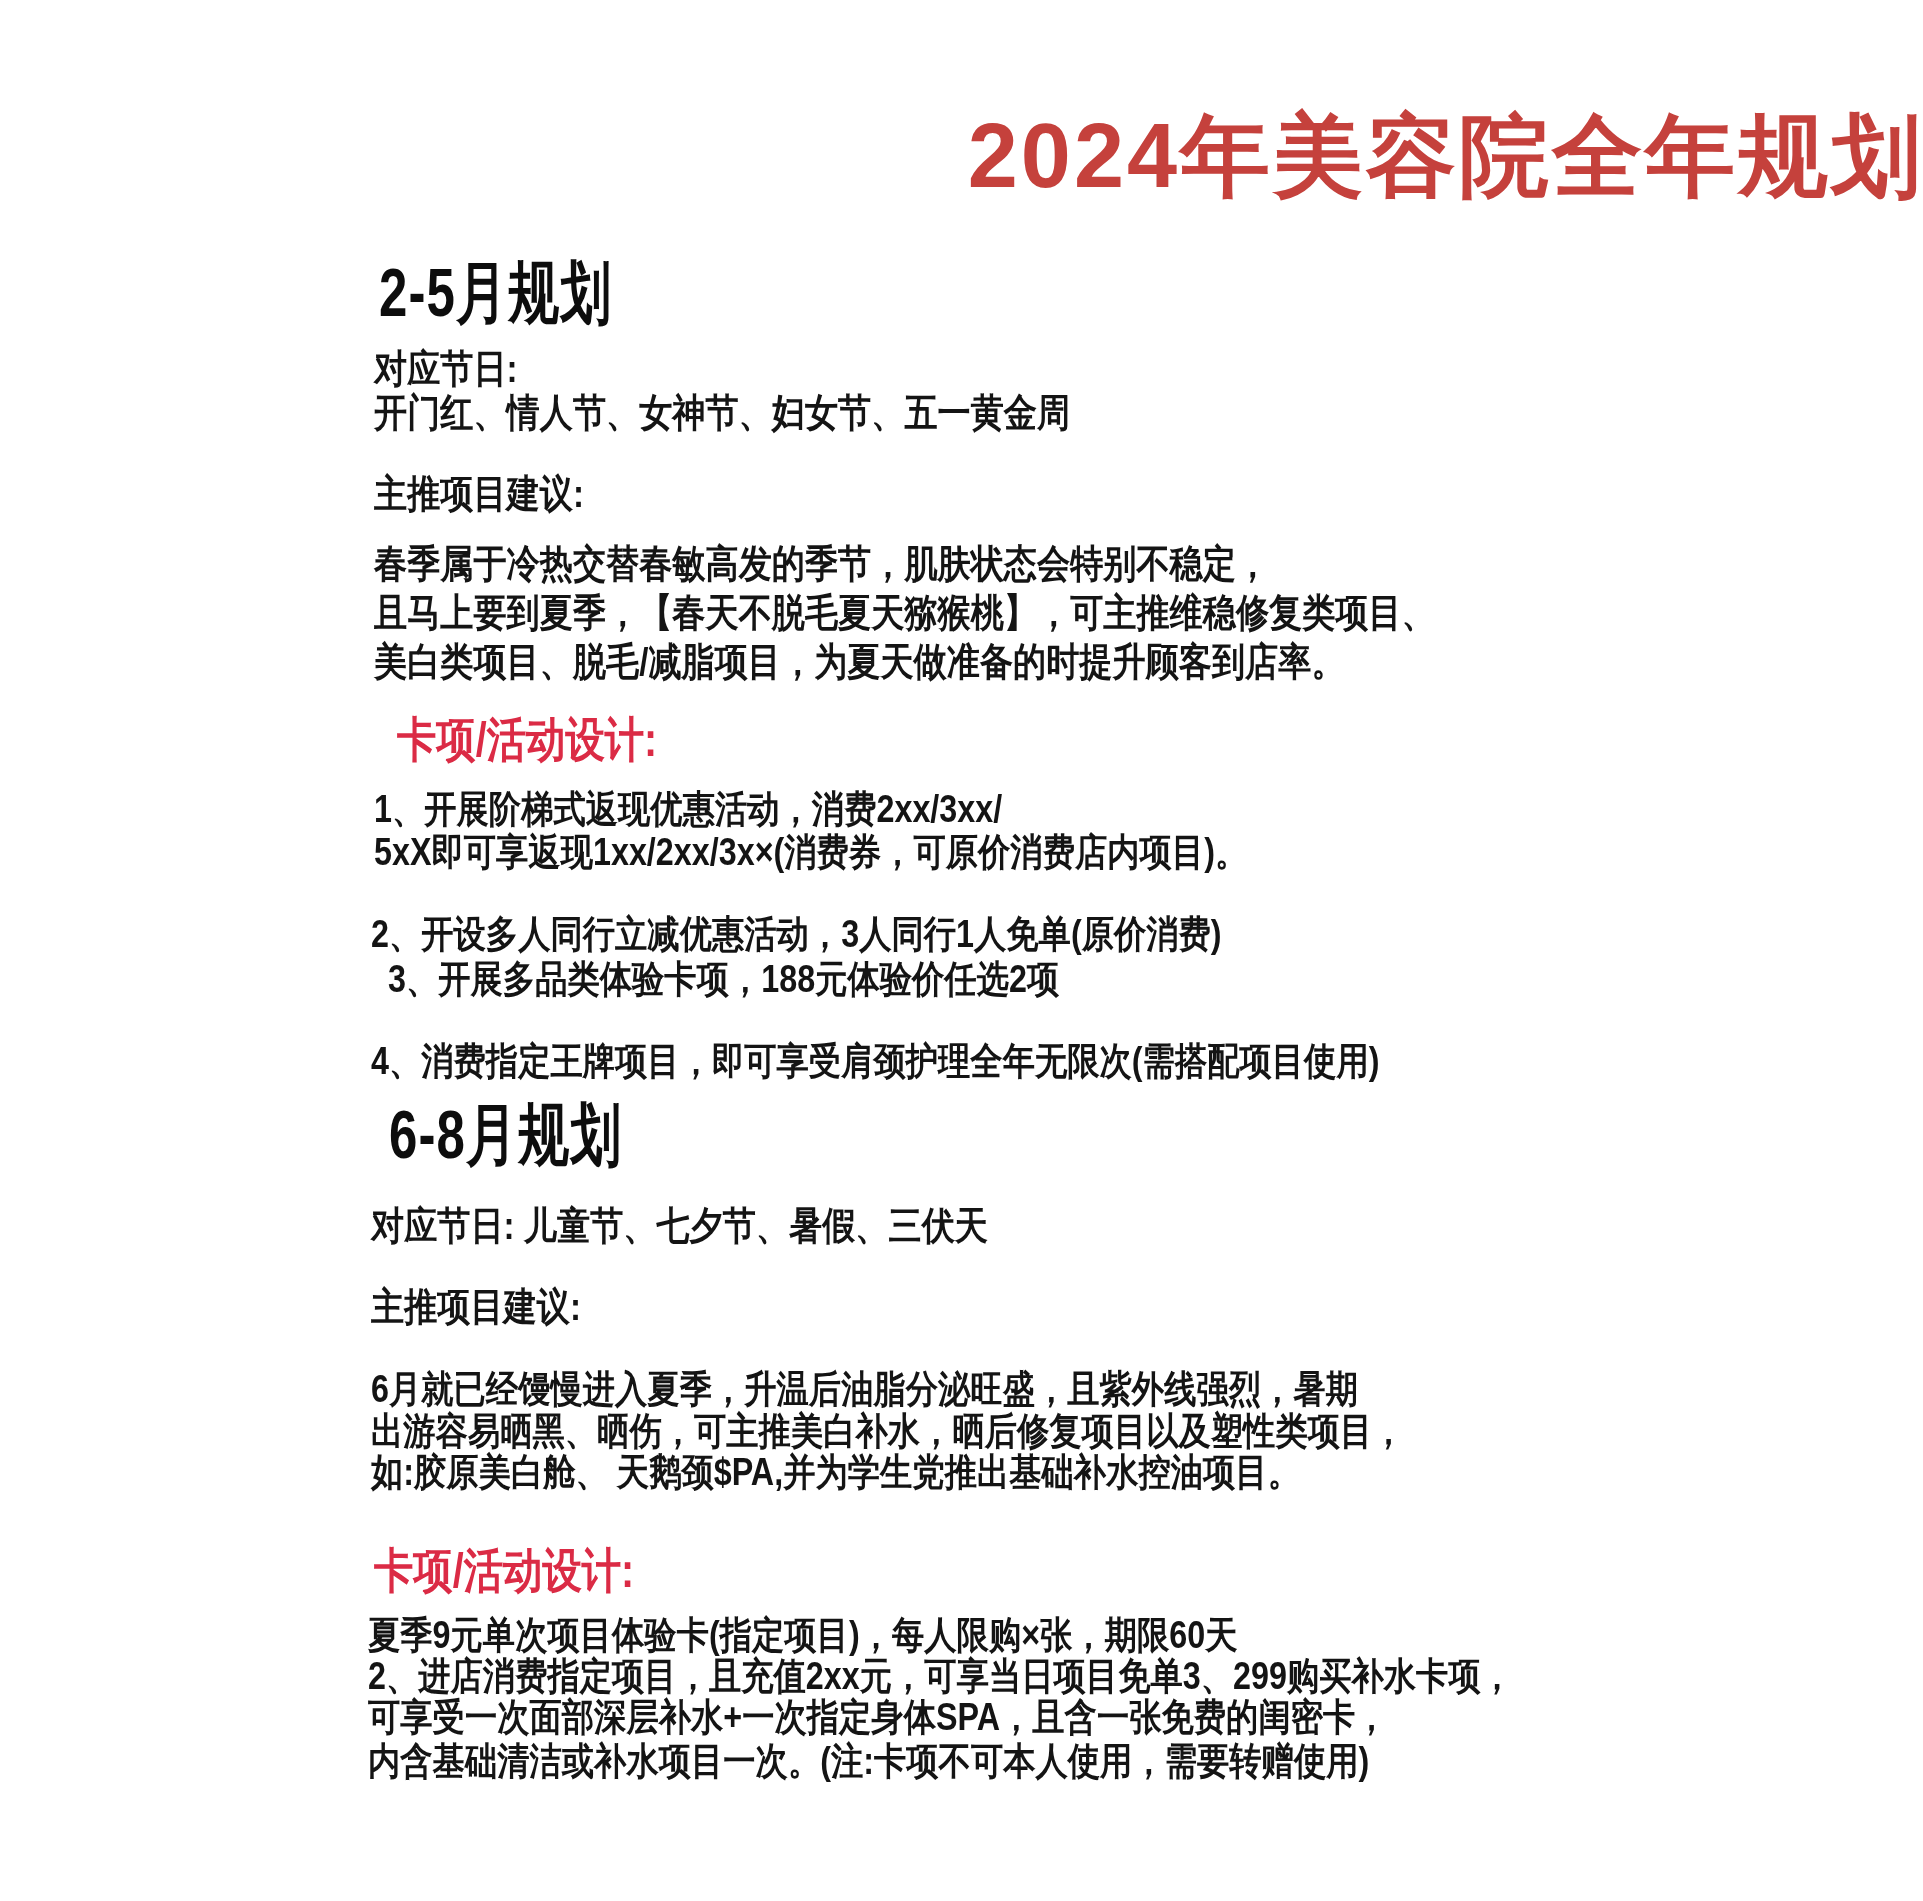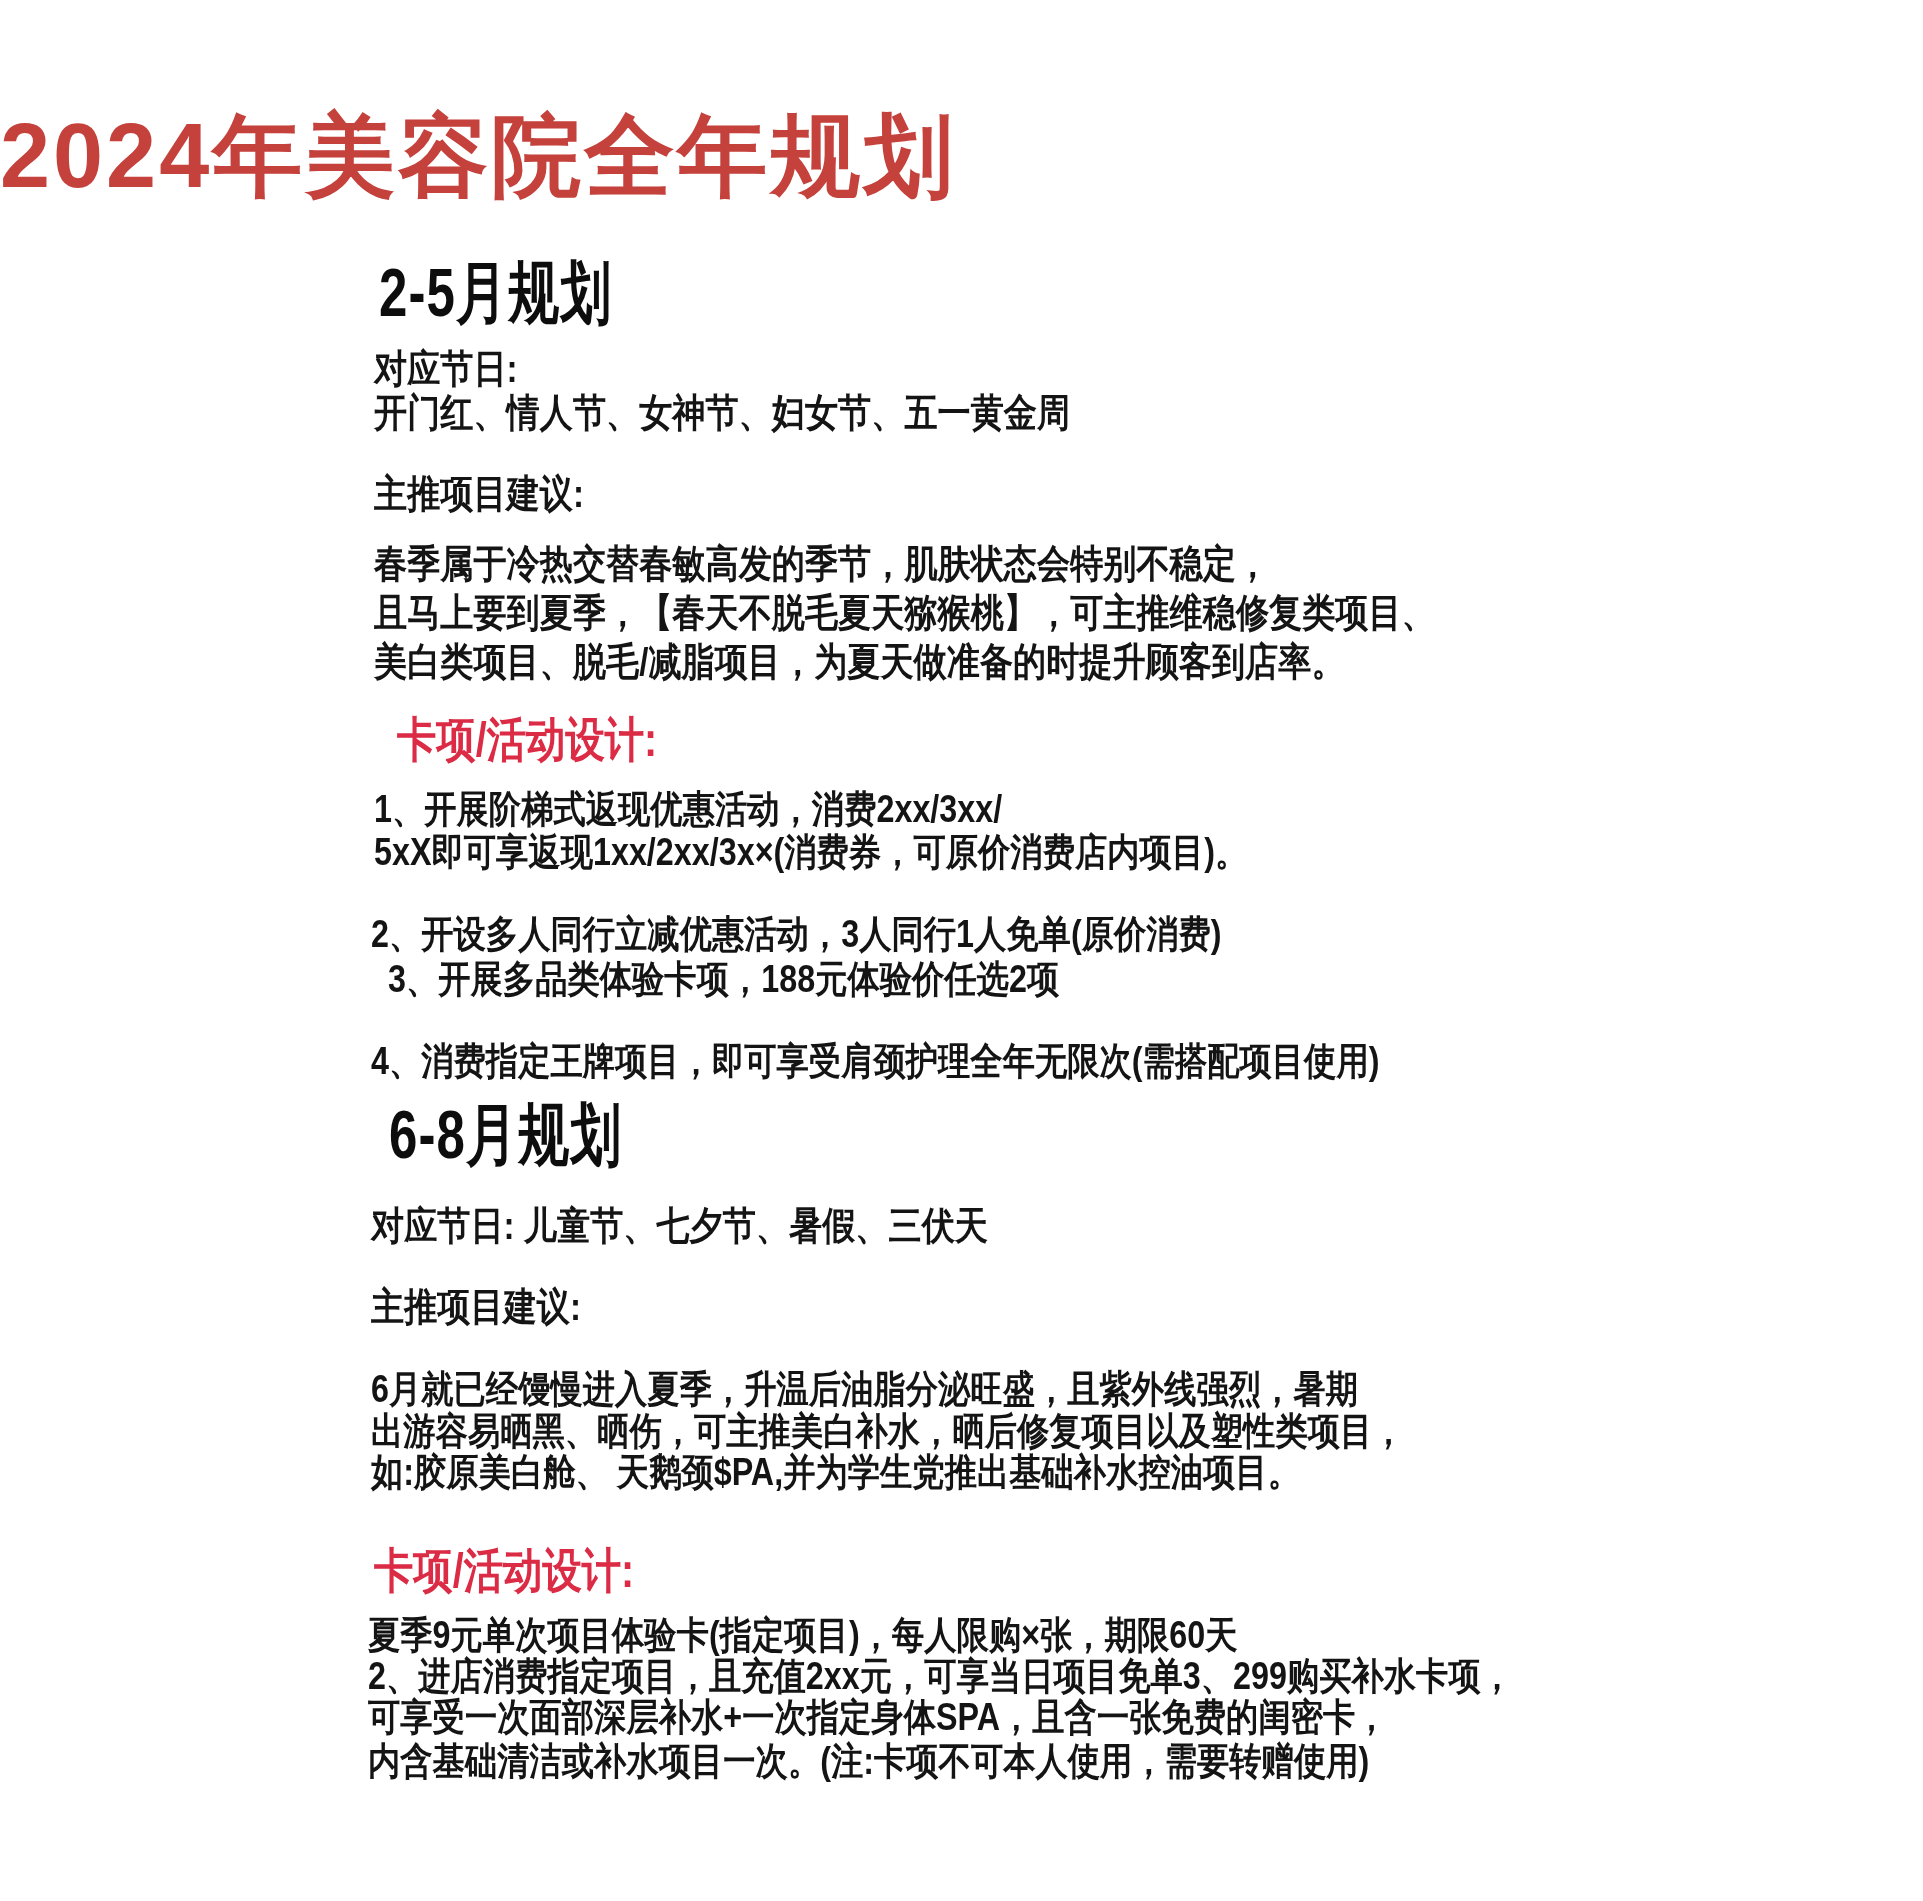--- a/index.html
+++ b/index.html
@@ -14,21 +14,21 @@
     background: #ffffff;
     overflow: hidden;
     font-family: "Liberation Sans", sans-serif;
     color: #131313;
   }
   .abs { position: absolute; white-space: nowrap; }
 
   .page-title {
     left: 0; right: 0;
     top: 96px;
-    text-align: left;
+    text-align: right;
     font-size: 90px;
     font-weight: 900;
     color: #C5413C;
     letter-spacing: 3px;
   }
   .section-heading {
     font-size: 68px;
     font-weight: 900;
     color: #0d0d0d;
     transform: scaleX(0.75);

